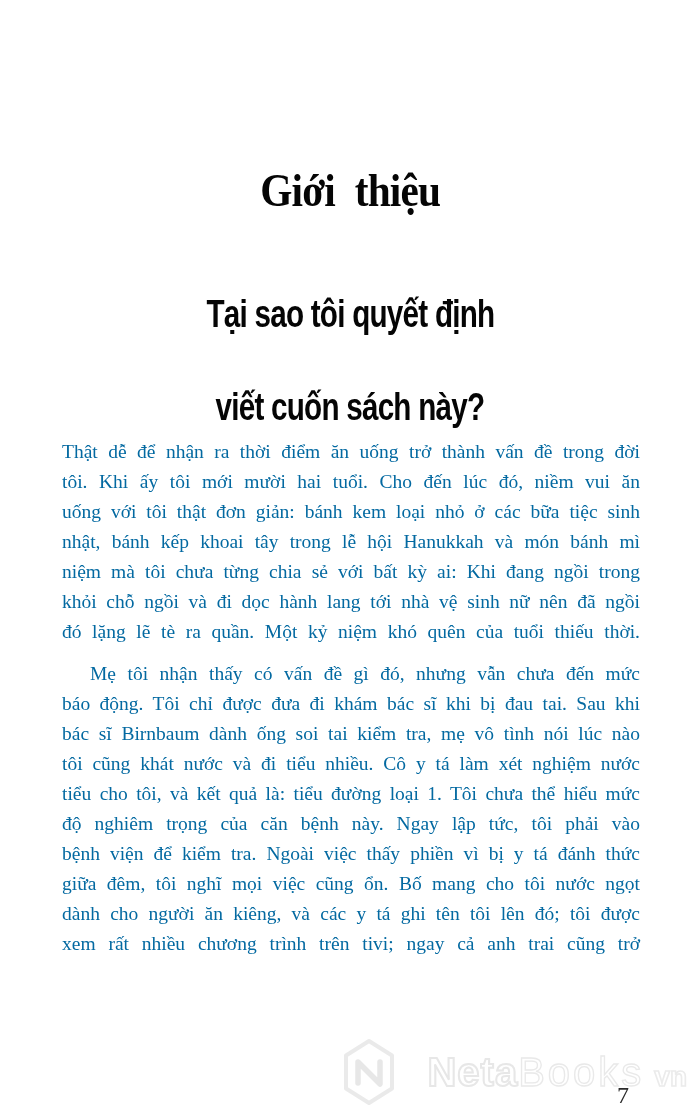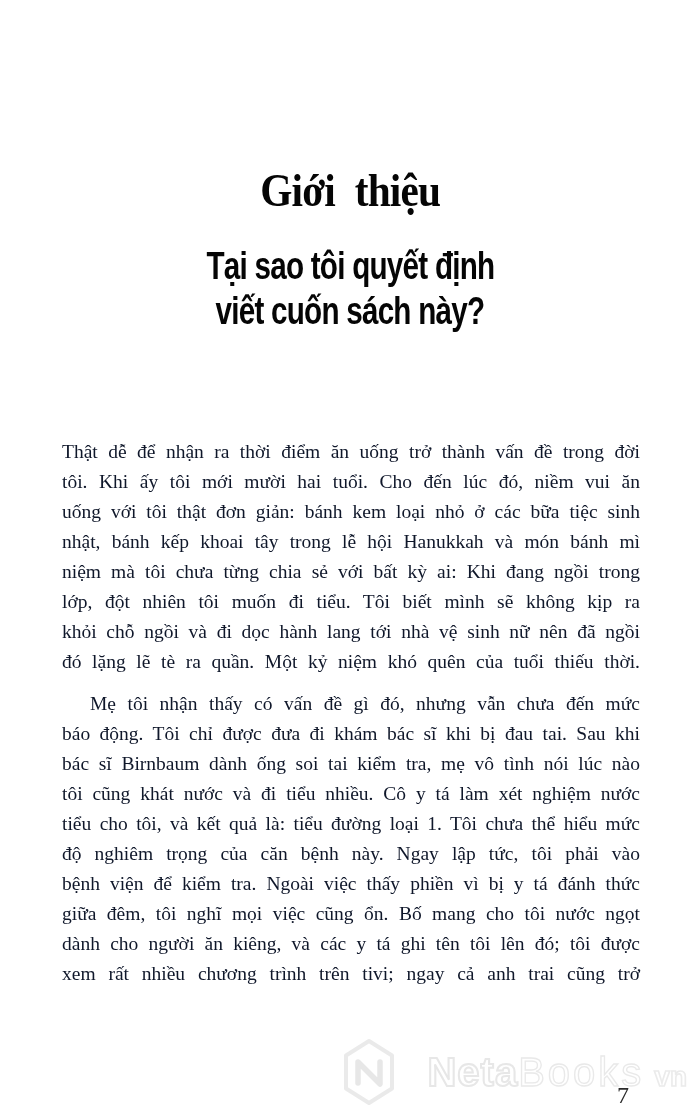--- a/index.html
+++ b/index.html
@@ -33,35 +33,35 @@
   .subtitle {
     position: absolute;
     top: 243px; left: 0; width: 700px;
     text-align: center;
     font-family: "Liberation Sans", sans-serif;
     font-weight: 700;
     font-size: 39px;
     line-height: 45px;
     color: #050505;
   }
-  .sub-line { white-space: nowrap; }
+  .sub-line { white-space: nowrap; margin-top: 48px; }
   .sub-line > span {
     display: inline-block;
     transform: scaleX(0.76);
     letter-spacing: -1px;
   }
 
   
   .body-text {
     position: absolute;
     left: 62px; top: 437px; width: 578px;
     font-family: "Liberation Serif", serif;
     font-size: 19.5px;
     line-height: 30px;
-    color: #0f172a;
+    color: #0369a1;
   }
   .para + .para { margin-top: 12px; }
   .line {
     text-align: justify;
     text-align-last: justify;
   }
   .line.indent { text-indent: 28px; }
 
   
   .watermark {
@@ -121,21 +121,20 @@
     <div class="sub-line"><span>viết cuốn sách này?</span></div>
   </div>
 
 <div class="body-text">
     <div class="para">
       <div class="line">Thật dễ để nhận ra thời điểm ăn uống trở thành vấn đề trong đời</div>
       <div class="line">tôi. Khi ấy tôi mới mười hai tuổi. Cho đến lúc đó, niềm vui ăn</div>
       <div class="line">uống với tôi thật đơn giản: bánh kem loại nhỏ ở các bữa tiệc sinh</div>
       <div class="line">nhật, bánh kếp khoai tây trong lễ hội Hanukkah và món bánh mì</div>
       <div class="line">niệm mà tôi chưa từng chia sẻ với bất kỳ ai: Khi đang ngồi trong</div>
-      <div class="line">lớp, đột nhiên tôi muốn đi tiểu. Tôi biết mình sẽ không kịp ra</div>
       <div class="line">khỏi chỗ ngồi và đi dọc hành lang tới nhà vệ sinh nữ nên đã ngồi</div>
       <div class="line">đó lặng lẽ tè ra quần. Một kỷ niệm khó quên của tuổi thiếu thời.</div>
     </div>
     <div class="para">
       <div class="line indent">Mẹ tôi nhận thấy có vấn đề gì đó, nhưng vẫn chưa đến mức</div>
       <div class="line">báo động. Tôi chỉ được đưa đi khám bác sĩ khi bị đau tai. Sau khi</div>
       <div class="line">bác sĩ Birnbaum dành ống soi tai kiểm tra, mẹ vô tình nói lúc nào</div>
       <div class="line">tôi cũng khát nước và đi tiểu nhiều. Cô y tá làm xét nghiệm nước</div>
       <div class="line">tiểu cho tôi, và kết quả là: tiểu đường loại 1. Tôi chưa thể hiểu mức</div>
       <div class="line">độ nghiêm trọng của căn bệnh này. Ngay lập tức, tôi phải vào</div>

